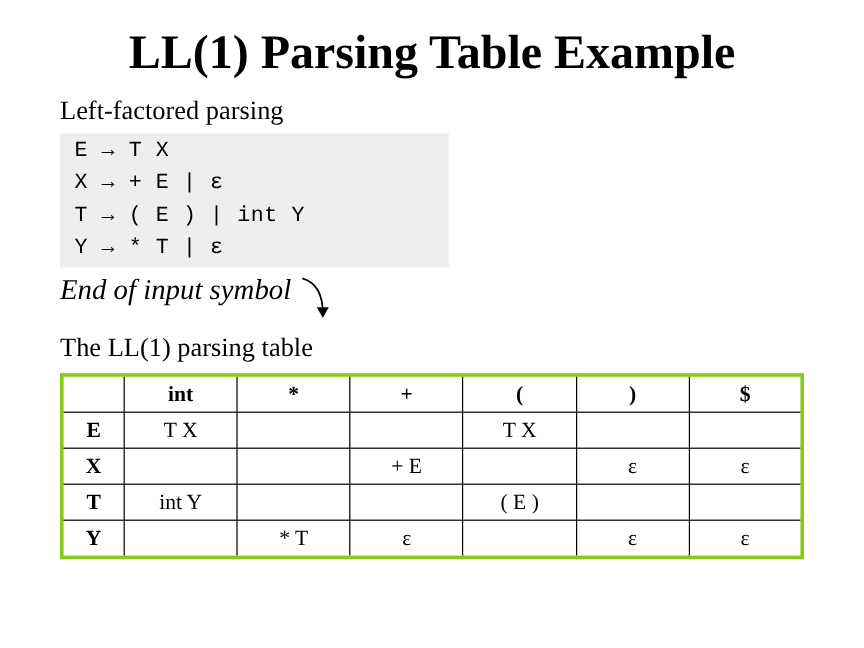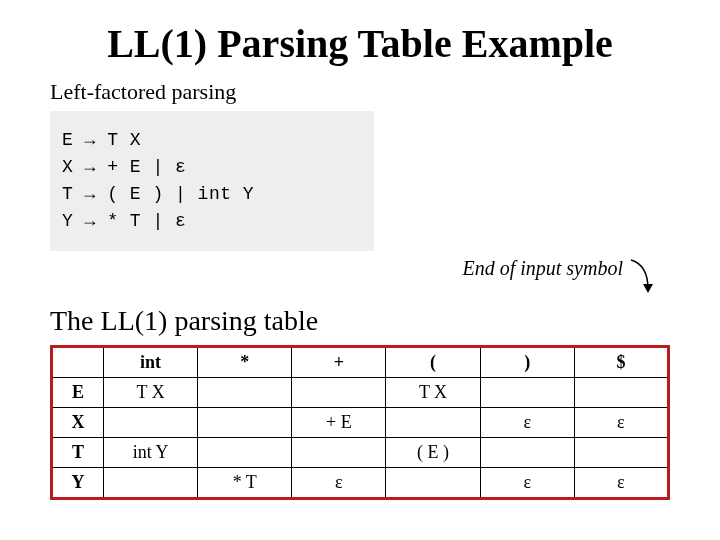--- a/index.html
+++ b/index.html
@@ -20,42 +20,41 @@
   }
   .subheading {
     font-size: 22px;
     margin: 4px 0 6px 0;
   }
   .grammar-box {
     background: #eeeeee;
     font-family: "Courier New", Courier, monospace;
     font-size: 18px;
     line-height: 1.5;
-    padding: 16px 12px;
+    padding: 2px 12px;
     width: 300px;
     white-space: pre;
     letter-spacing: 0.5px;
   }
   .annot {
-    text-align: right;
     font-style: italic;
-    font-size: 20px;
+    font-size: 24px;
     margin: 6px 8px 8px 0;
   }
   .annot svg { vertical-align: top; }
   .tbl-heading {
-    font-size: 28px;
+    font-size: 22px;
     margin: 4px 0 8px 0;
     font-family: Liberation Serif, serif;
   }
   table.parse {
     border-collapse: collapse;
     width: 100%;
     table-layout: fixed;
-    border: 3px solid #b91c1c;
+    border: 3px solid #84cc16;
   }
   table.parse th, table.parse td {
     border: 1px solid #000;
     text-align: center;
     padding: 4px 0;
     font-size: 18px;
     font-weight: normal;
   }
   table.parse th.corner { border: 1px solid #000; }
   table.parse thead th { font-family: "Times New Roman", serif; font-weight: bold; }

